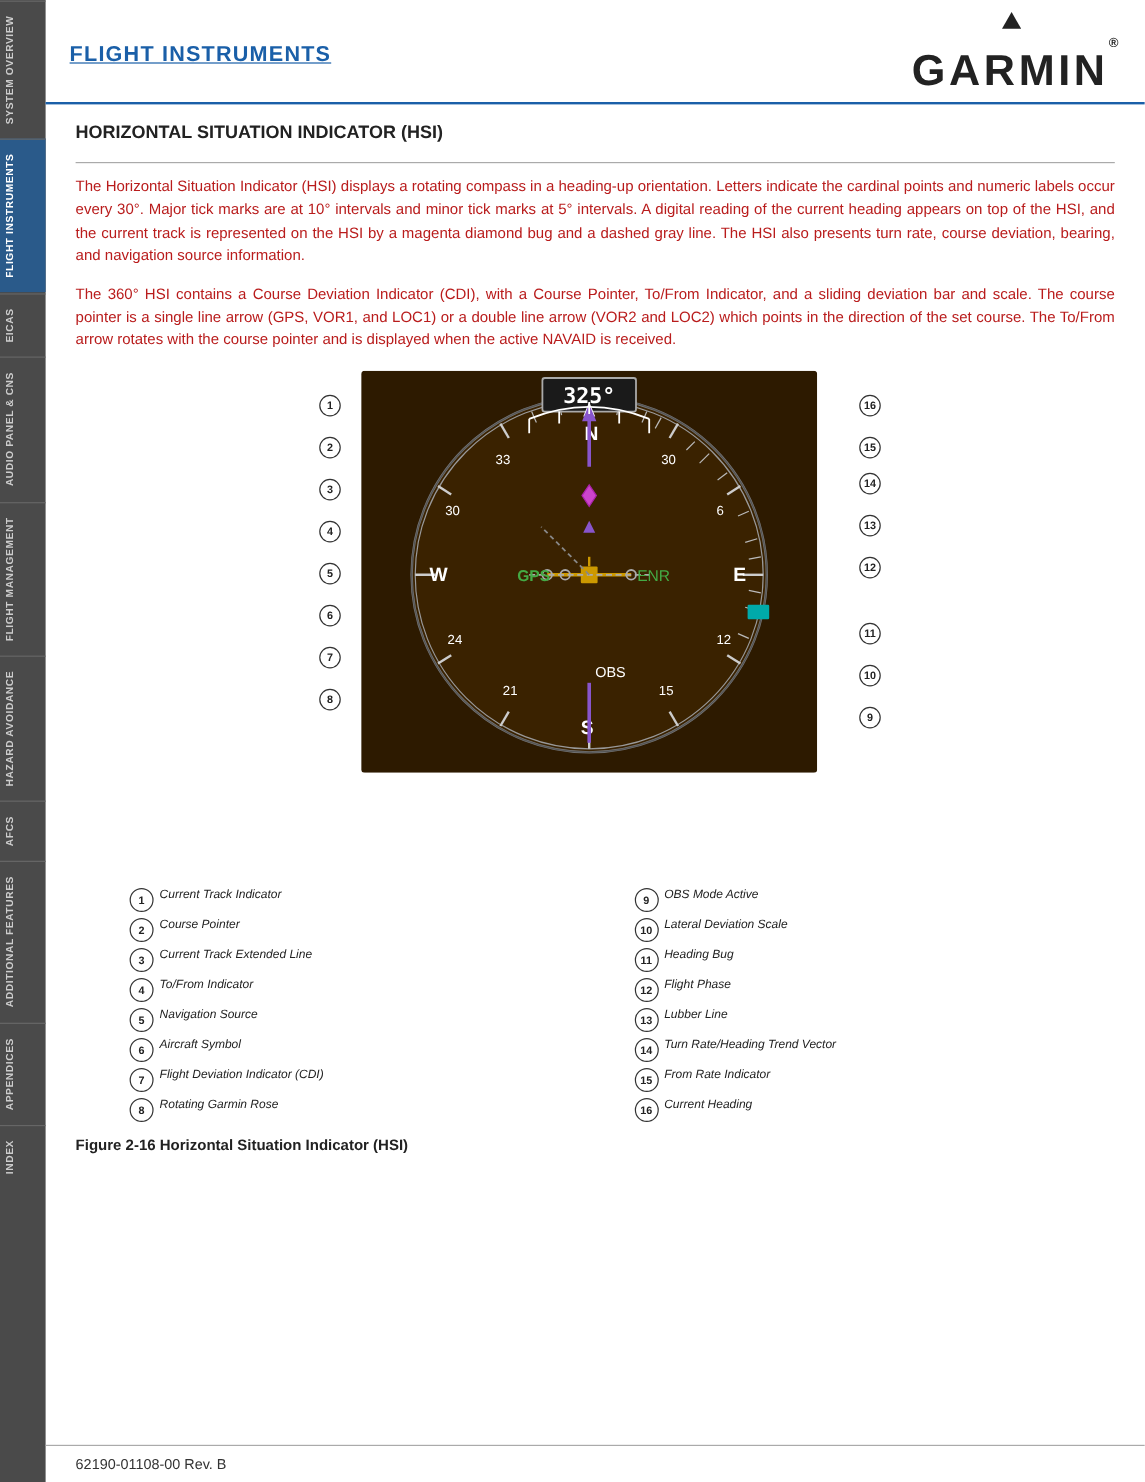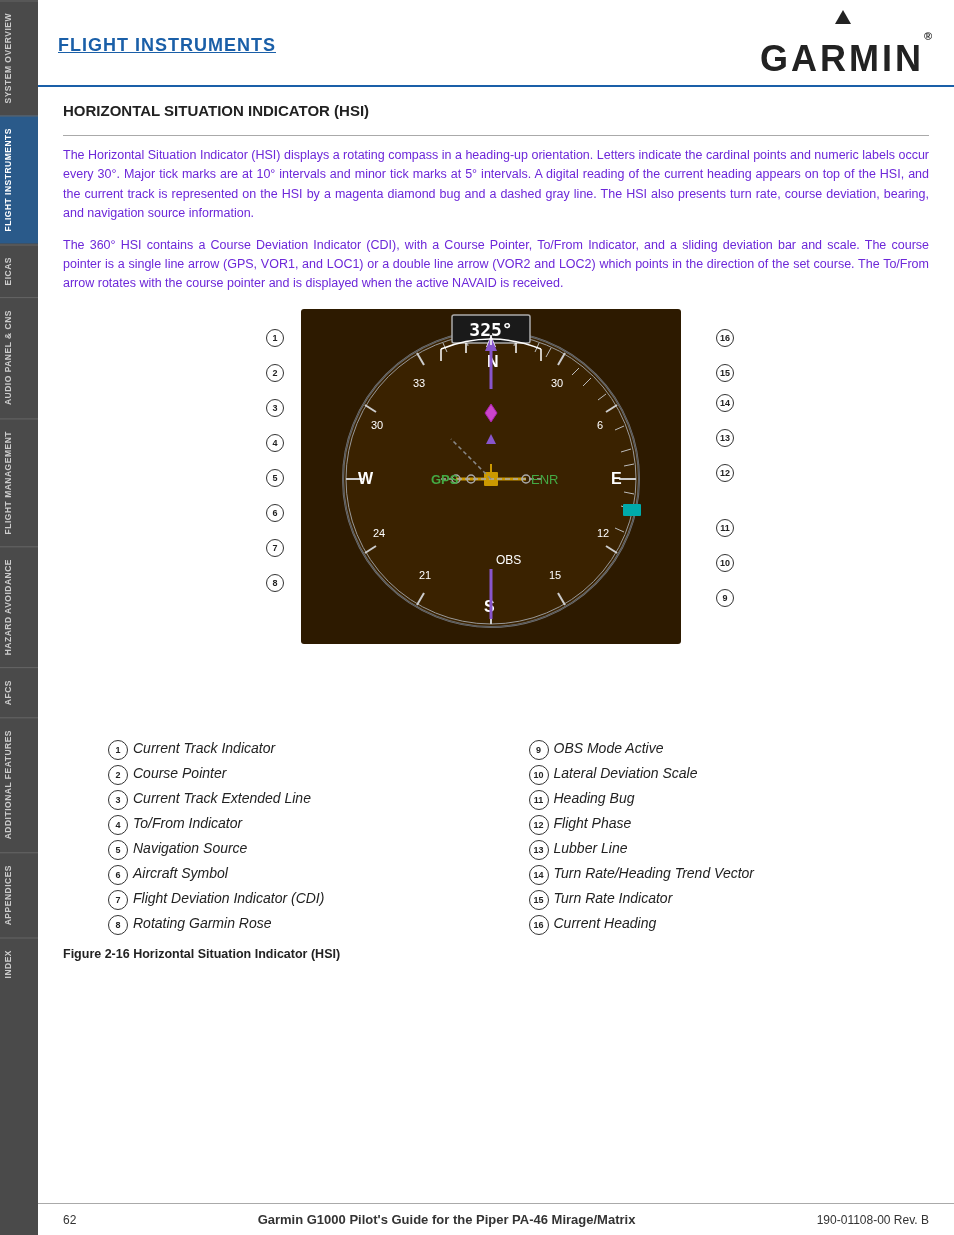--- a/index.html
+++ b/index.html
@@ -96,21 +96,21 @@
       color: #222;
       text-transform: uppercase;
       margin-bottom: 10px;
       border-bottom: 1px solid #aaa;
       padding-bottom: 16px;
     }
 
     .body-text {
       font-size: 12.5px;
       line-height: 1.55;
-      color: #6d28d9;
+      color: #b91c1c;
       margin-bottom: 12px;
       text-align: justify;
     }
 
     
     .diagram-container {
       display: flex;
       justify-content: center;
       margin: 15px 0 10px 0;
     }
@@ -130,38 +130,38 @@
       justify-content: center;
       font-size: 9px;
       font-weight: bold;
       min-width: 20px;
       margin-right: 5px;
       margin-top: 1px;
       background: #fff;
     }
     .label-text {
       font-style: italic;
-      font-size: 14px;
+      font-size: 10px;
       line-height: 1.3;
       color: #222;
     }
 
     .figure-caption {
       font-weight: bold;
       font-size: 12.5px;
       margin-top: 8px;
       margin-bottom: 10px;
     }
 
     
     .footer {
       border-top: 1px solid #aaa;
       padding: 8px 25px;
       display: flex;
-      justify-content: space-between;
+      justify-content: flex-start;
       align-items: center;
       font-size: 12px;
       color: #333;
     }
     .footer-center {
       font-weight: bold;
       font-size: 13px;
     }
 
     
@@ -409,32 +409,31 @@
         <div class="label-item">
           <div class="label-num">13</div>
           <span class="label-text">Lubber Line</span>
         </div>
         <div class="label-item">
           <div class="label-num">14</div>
           <span class="label-text">Turn Rate/Heading Trend Vector</span>
         </div>
         <div class="label-item">
           <div class="label-num">15</div>
-          <span class="label-text">Turn Rate Indicator</span>
+          <span class="label-text">From Rate Indicator</span>
         </div>
         <div class="label-item">
           <div class="label-num">16</div>
           <span class="label-text">Current Heading</span>
         </div>
       </div>
     </div>
 
     <div class="figure-caption">Figure 2-16  Horizontal Situation Indicator (HSI)</div>
 
   </div>
 
   <div class="footer">
     <span>62</span>
-    <span class="footer-center">Garmin G1000 Pilot's Guide for the Piper PA-46 Mirage/Matrix</span>
     <span>190-01108-00  Rev. B</span>
   </div>
 
 </div>
 
 </body></html>

